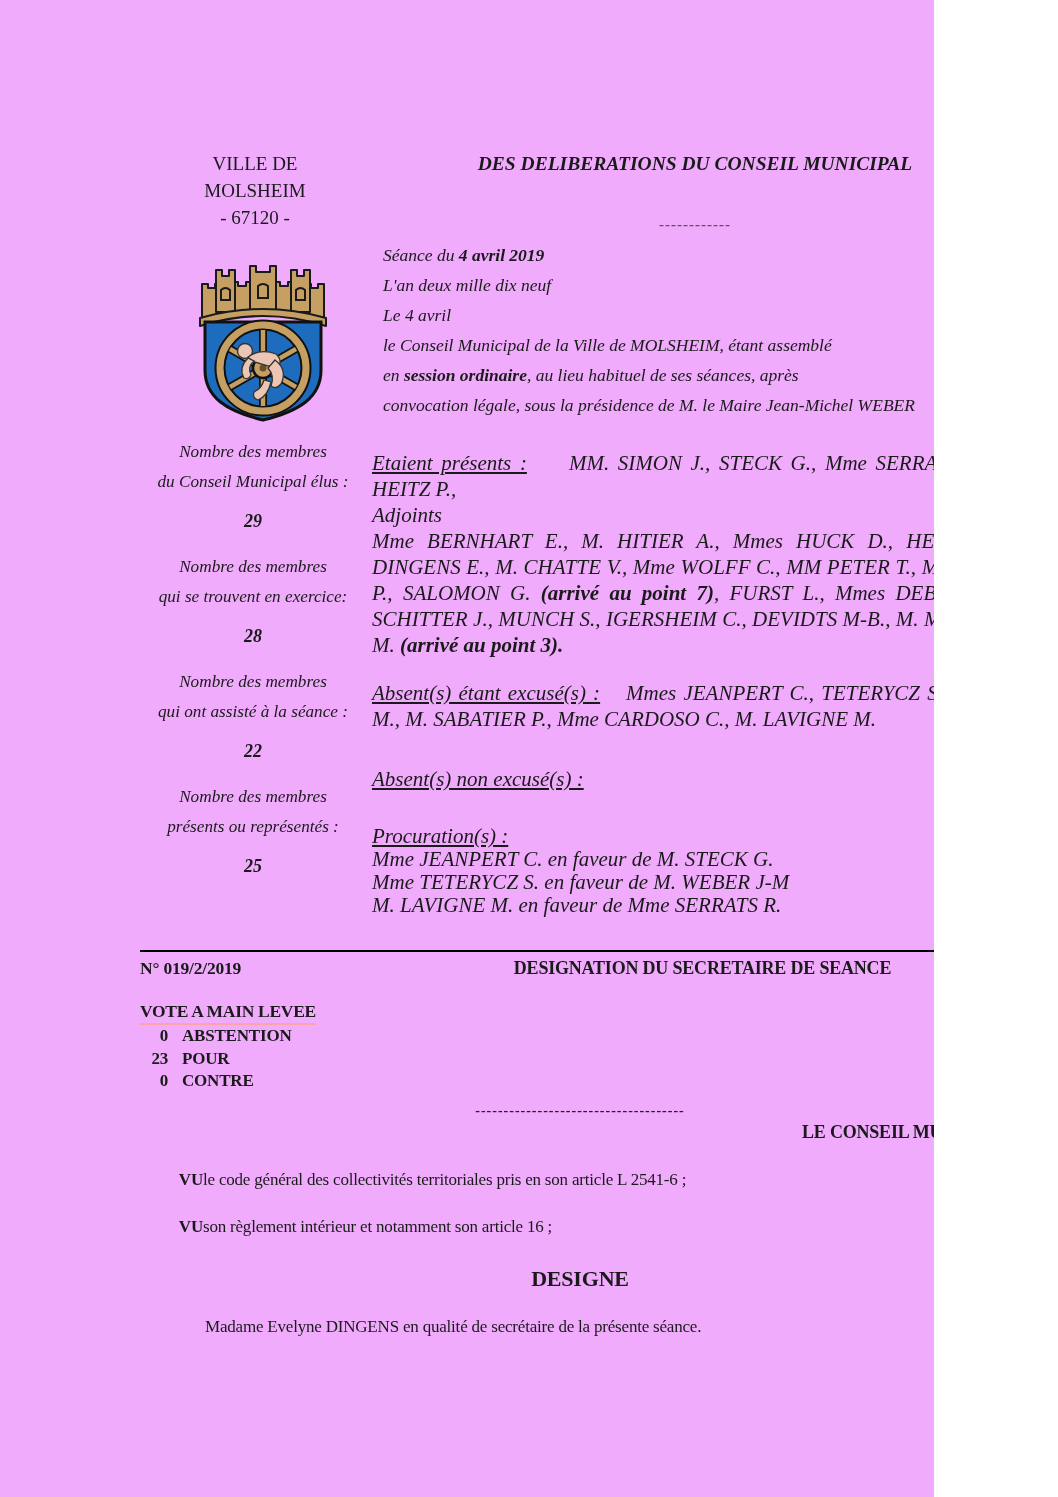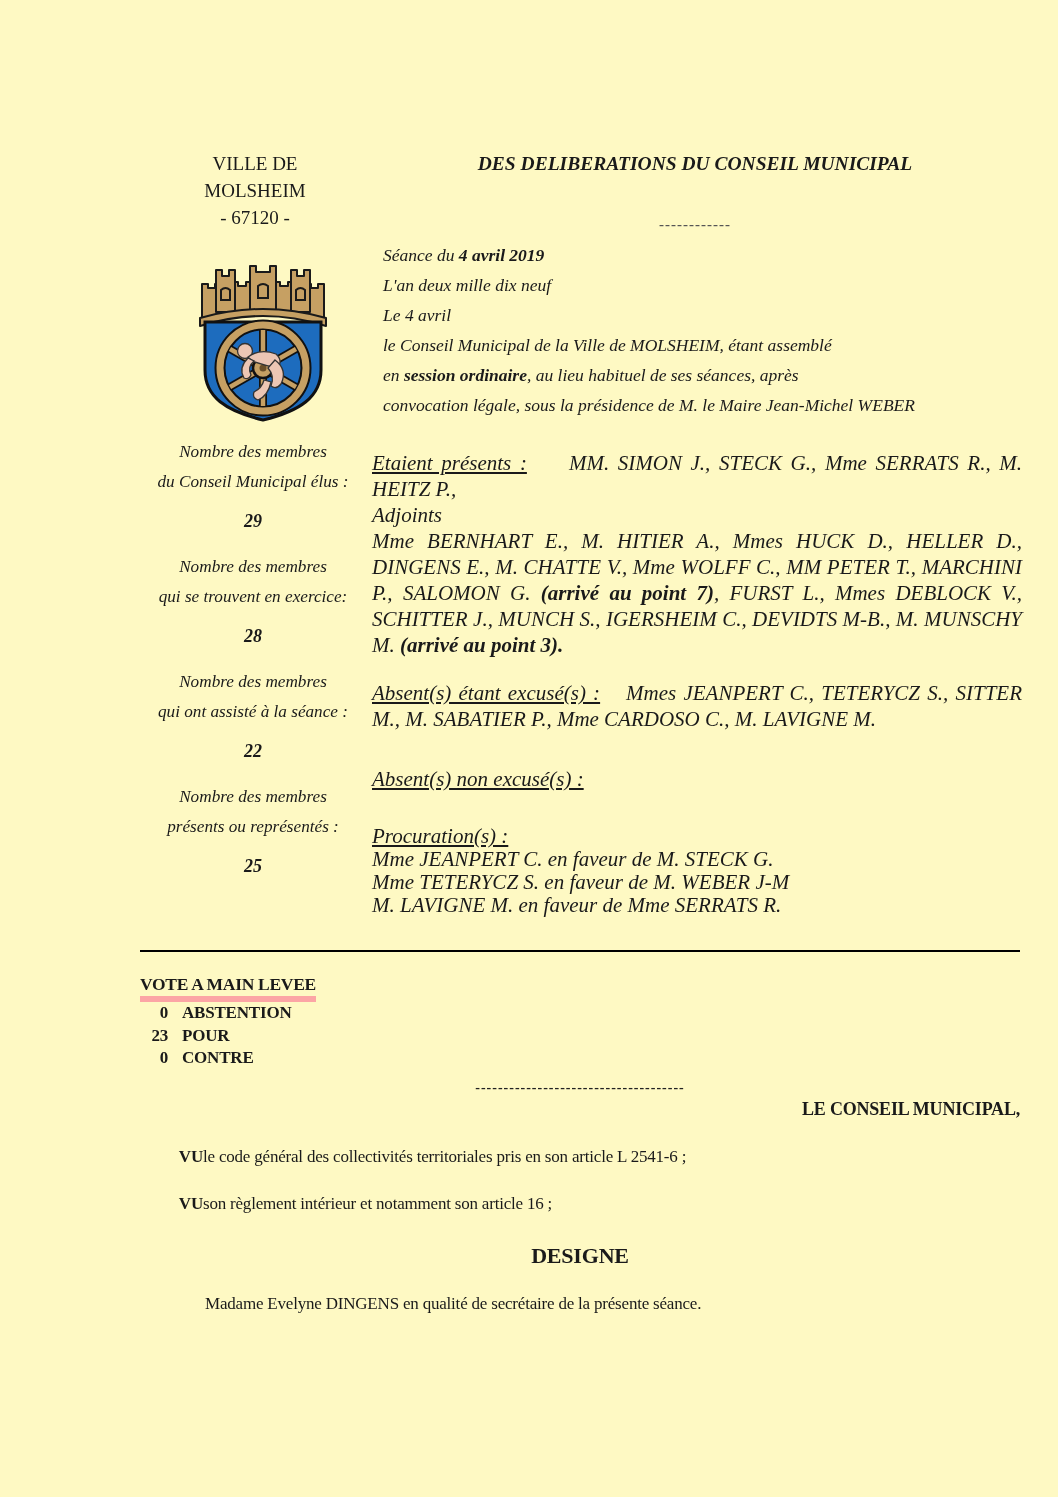--- a/index.html
+++ b/index.html
@@ -1,21 +1,21 @@
 <!DOCTYPE html>
 <html><head>
 <meta charset="utf-8">
 <style>
   * { margin: 0; padding: 0; box-sizing: border-box; }
   html, body { background: #ffffff; }
   .page {
     position: relative;
-    width: 1058px;
+    width: 934px;
     height: 1497px;
-    background: #fef9c3;
+    background: #f0abfc;
     font-family: "Liberation Serif", "DejaVu Serif", serif;
     color: #1a1a1a;
     overflow: hidden;
   }
 
   
   .ville-block {
     position: absolute; left: 140px; top: 150px; width: 230px;
     text-align: center; font-size: 19px; line-height: 27px;
   }
@@ -68,21 +68,21 @@
     border-top: 2px solid #000;
     font-size: 17px;
   }
   .dec-head { display: flex; padding-top: 6px; }
   .dec-num { font-weight: bold; width: 245px; font-size: 17.5px; letter-spacing: -0.2px; }
   .dec-title { flex: 1; text-align: center; font-weight: bold; font-size: 18px; letter-spacing: -0.2px; }
 
   .vote-block { margin-top: 22px; font-weight: bold; }
   .vote-heading {
     display: inline-block; font-size: 17.5px; letter-spacing: -0.3px;
-    border-bottom: 6px solid #fca5a5; padding-bottom: 1px; line-height: 21px;
+    border-bottom: 2px solid #fca5a5; padding-bottom: 1px; line-height: 21px;
   }
   .vote-row { display: flex; line-height: 22.5px; letter-spacing: -0.2px; }
   .vote-count { width: 28px; text-align: right; }
   .vote-label { margin-left: 14px; }
 
   .dec-sep {
     margin-top: 9px; text-align: center; font-weight: bold;
     font-size: 14px; letter-spacing: 1px; line-height: 18px; color: #222;
   }
   .conseil-line { text-align: right; font-weight: bold; font-size: 18px; margin-top: 2px; letter-spacing: -0.2px; }
@@ -222,20 +222,24 @@
     <div class="blk-procur">
       <div class="proc-line"><span class="u-label">Procuration(s) :</span></div>
       <div class="proc-line">Mme JEANPERT C. en faveur de M. STECK G.</div>
       <div class="proc-line">Mme TETERYCZ S. en faveur de M. WEBER J-M</div>
       <div class="proc-line">M. LAVIGNE M. en faveur de Mme SERRATS R.</div>
     </div>
   </div>
 
   <div class="decision">
 
+    <div class="dec-head">
+      <div class="dec-num">N° 019/2/2019</div>
+      <div class="dec-title">DESIGNATION DU SECRETAIRE DE SEANCE</div>
+    </div>
 
     <div class="vote-block">
       <div class="vote-heading">VOTE A MAIN LEVEE</div>
       <div class="vote-row">
         <span class="vote-count">0</span>
         <span class="vote-label">ABSTENTION</span>
       </div>
       <div class="vote-row">
         <span class="vote-count">23</span>
         <span class="vote-label">POUR</span>

